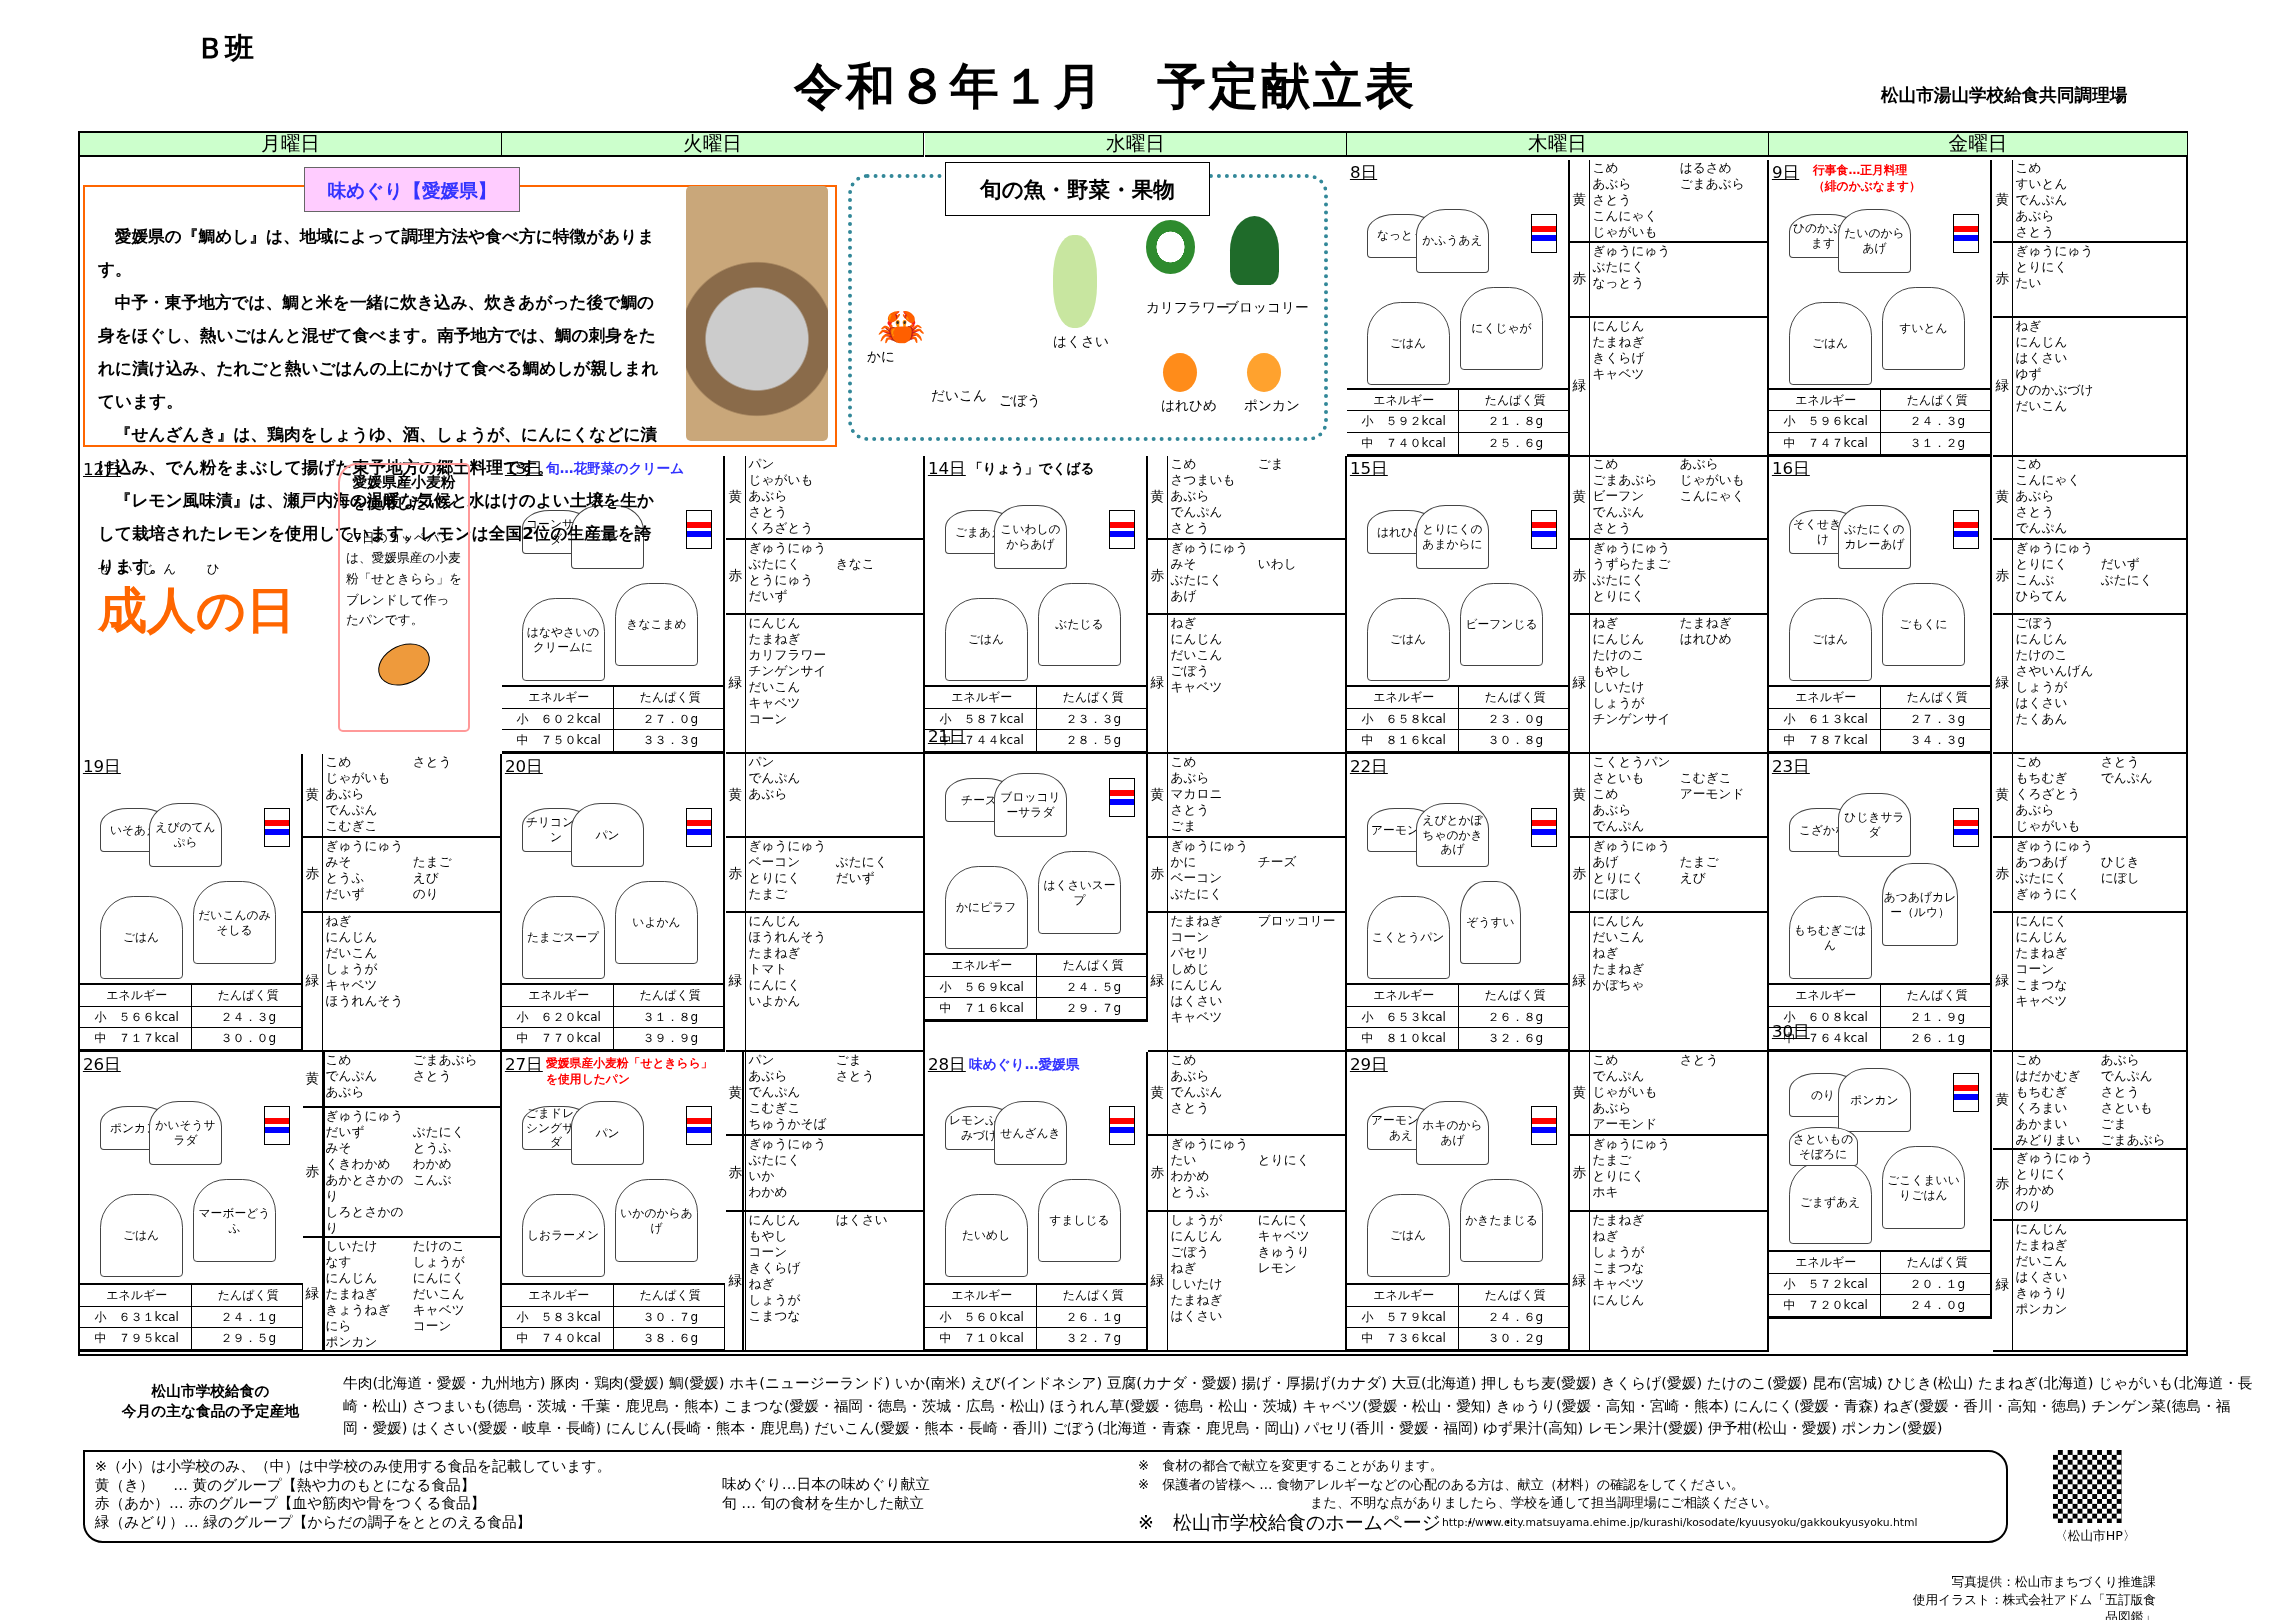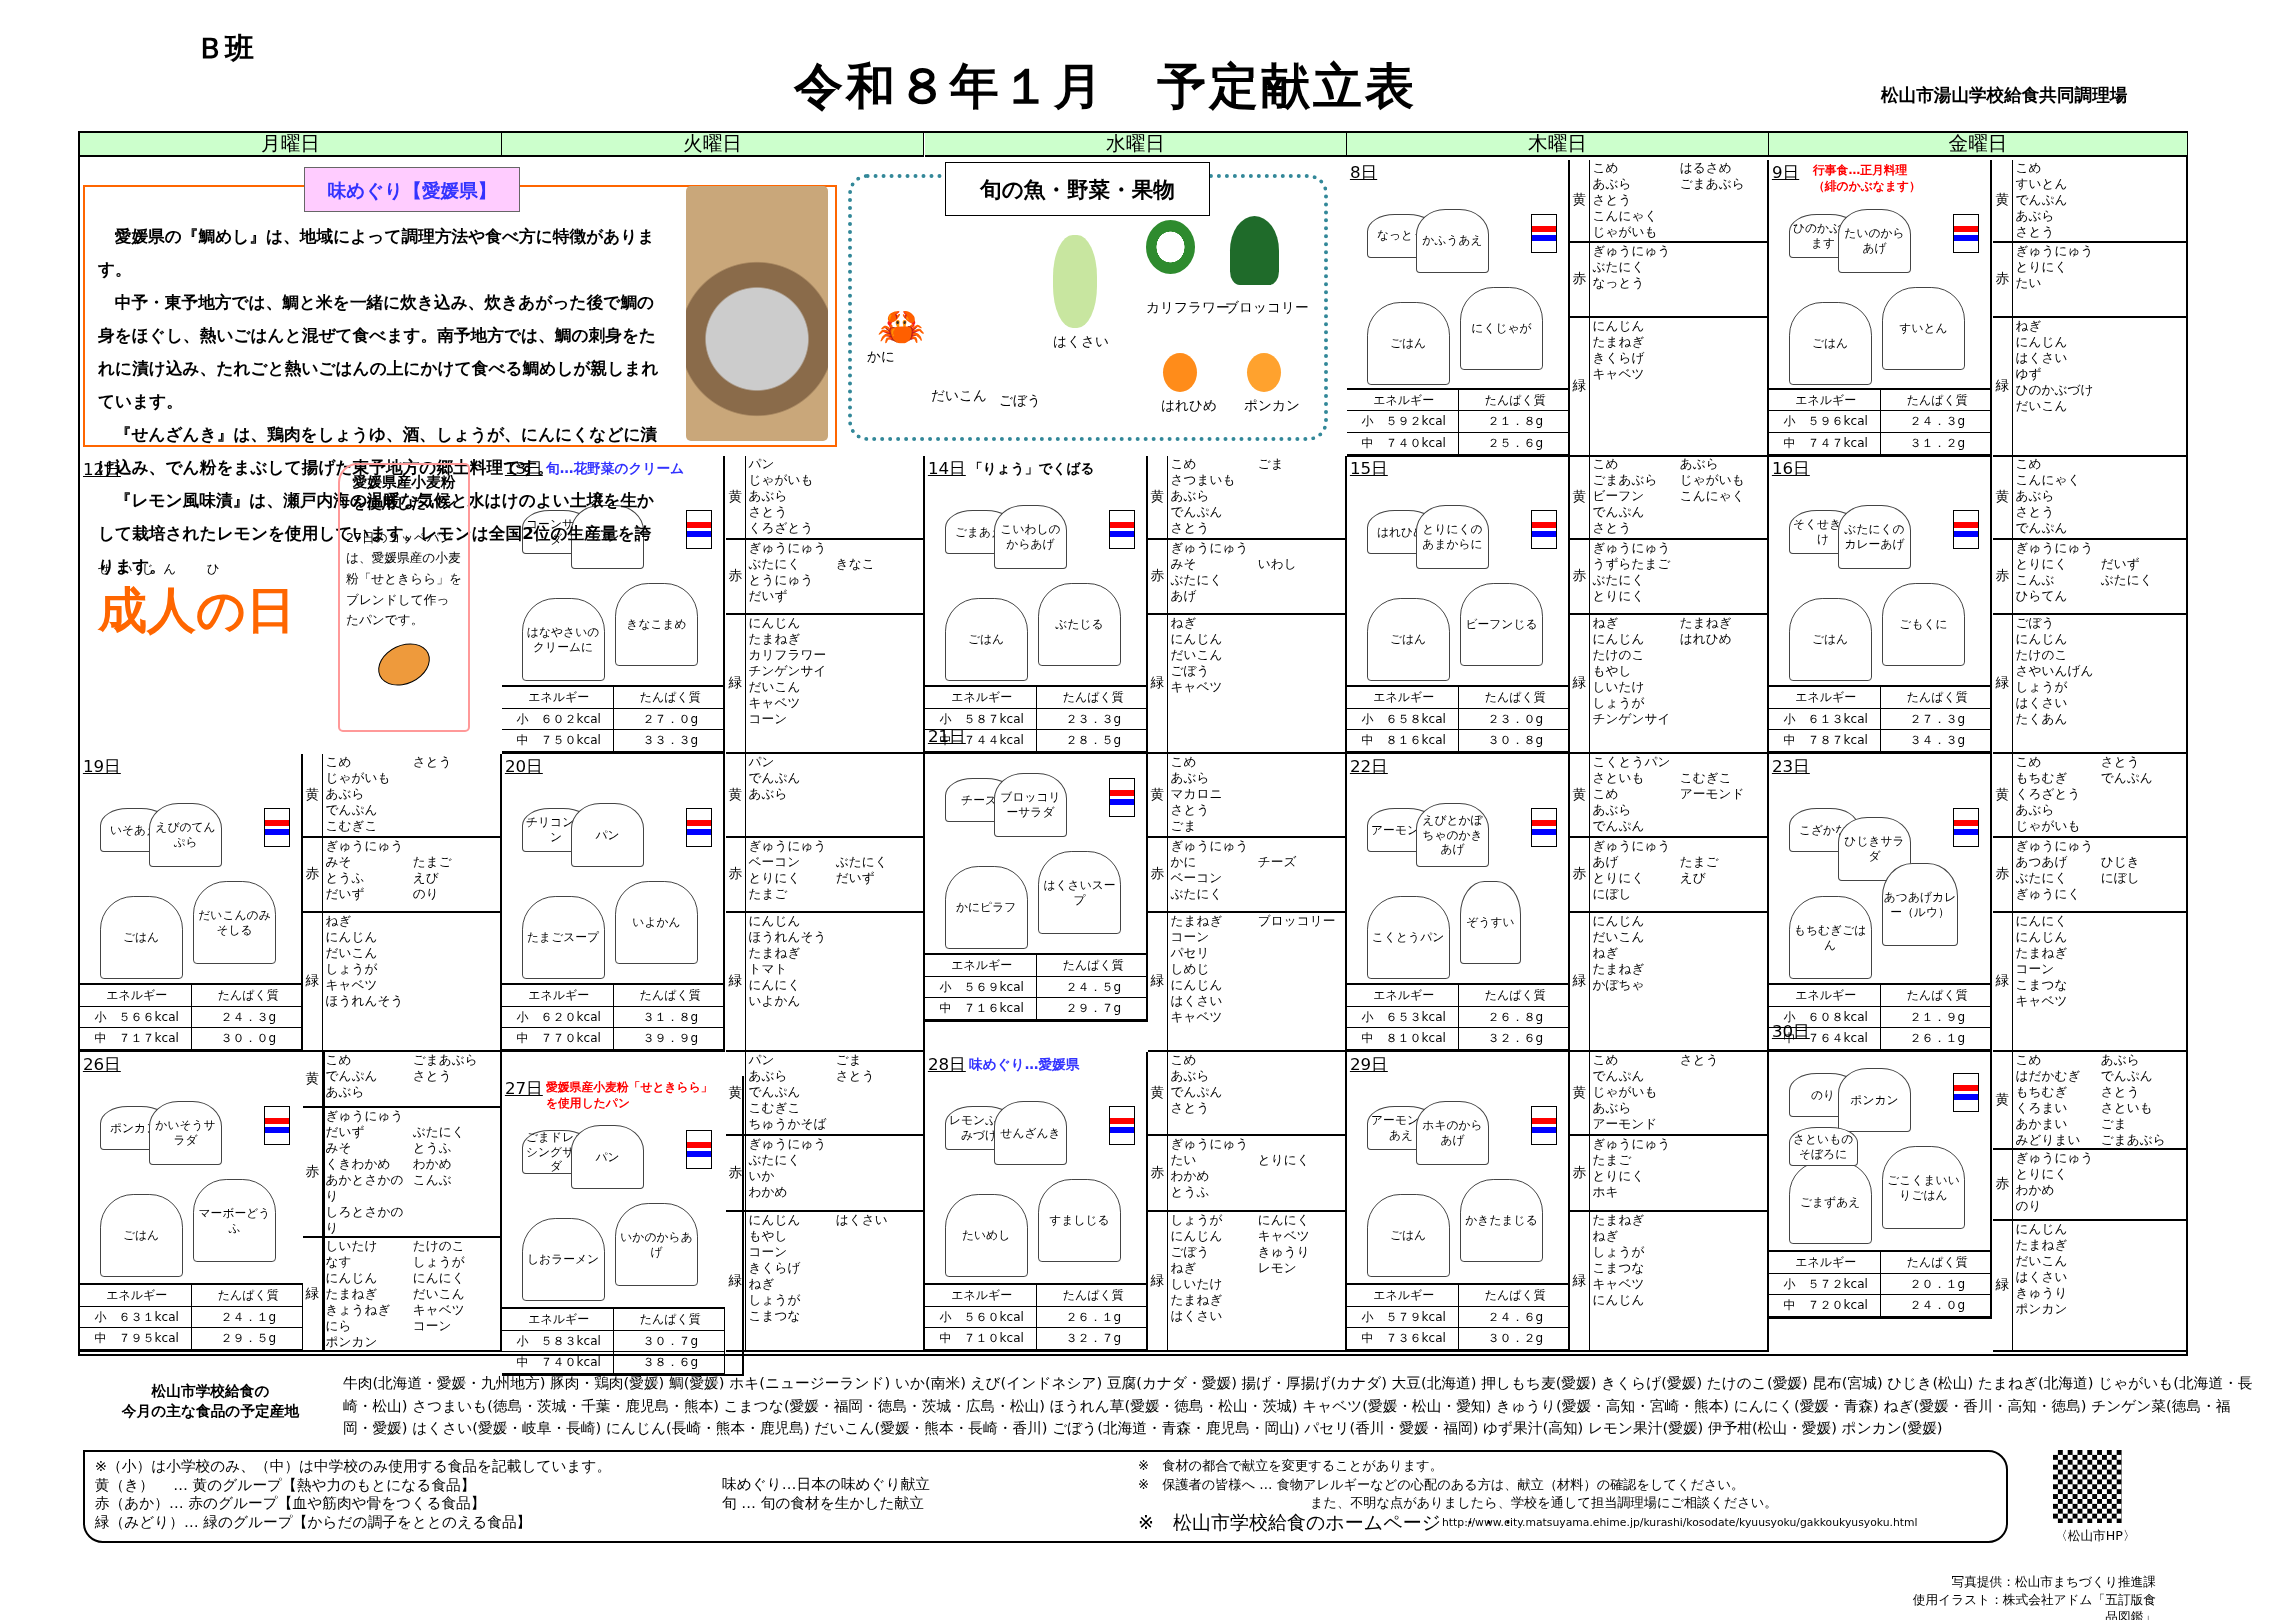--- a/index.html
+++ b/index.html
@@ -679,21 +679,21 @@
             <span></span>
             <span>かぼちゃ</span>
             <span></span>
           </div>
         </div>
       </div>
       <div class="cell" style="left: 1689px; top: 621px; width: 223px; height: 298px;">
         <div class="date">23日</div>
         <div class="milk" style="left:184px;top:54px"></div>
         <div class="pic" style="left:19.6px;top:54px;width:69px;height:44px">こざかな</div>
-        <div class="pic" style="left:69px;top:63px;width:73px;height:64px">ひじきサラダ</div>
+        <div class="pic" style="left:69px;top:39px;width:73px;height:64px">ひじきサラダ</div>
         <div class="pic" style="left:19.6px;top:142px;width:83px;height:83px">もちむぎごはん</div>
         <div class="pic" style="left:113px;top:109px;width:76px;height:83px">あつあげカレー（ルウ）</div>
         <div class="nut" style="width:223px">
       <div>エネルギー</div>
       <div>たんぱく質</div>
       <div><span>小</span>　<span>６０８kcal</span></div>
       <div>２１．９g</div>
       <div><span>中</span>　<span>７６４kcal</span></div>
       <div>２６．１g</div>
     </div>
@@ -803,21 +803,21 @@
             <span>だいこん</span>
             <span>きょうねぎ</span>
             <span>キャベツ</span>
             <span>にら</span>
             <span>コーン</span>
             <span>ポンカン</span>
             <span></span>
           </div>
         </div>
       </div>
-      <div class="cell" style="left: 422px; top: 919px; width: 242px; height: 300px; margin-top: 24px;">
+      <div class="cell" style="left: 422px; top: 919px; width: 242px; height: 300px;">
         <div class="date">27日</div>
         <div class="note" style="left:44px;top:3.9px;white-space:pre-line;color:#ff0000;font-size:11.8px">愛媛県産小麦粉「せときらら」
 を使用したパン</div>
         <div class="milk" style="left:184px;top:54px"></div>
         <div class="pic" style="left:19.6px;top:54px;width:69px;height:44px">ごまドレッシングサラダ</div>
         <div class="pic" style="left:69px;top:49px;width:73px;height:64px">パン</div>
         <div class="pic" style="left:19.6px;top:142px;width:83px;height:83px">しおラーメン</div>
         <div class="pic" style="left:113px;top:127px;width:83px;height:83px">いかのからあげ</div>
         <div class="nut" style="width:223px">
       <div>エネルギー</div>

